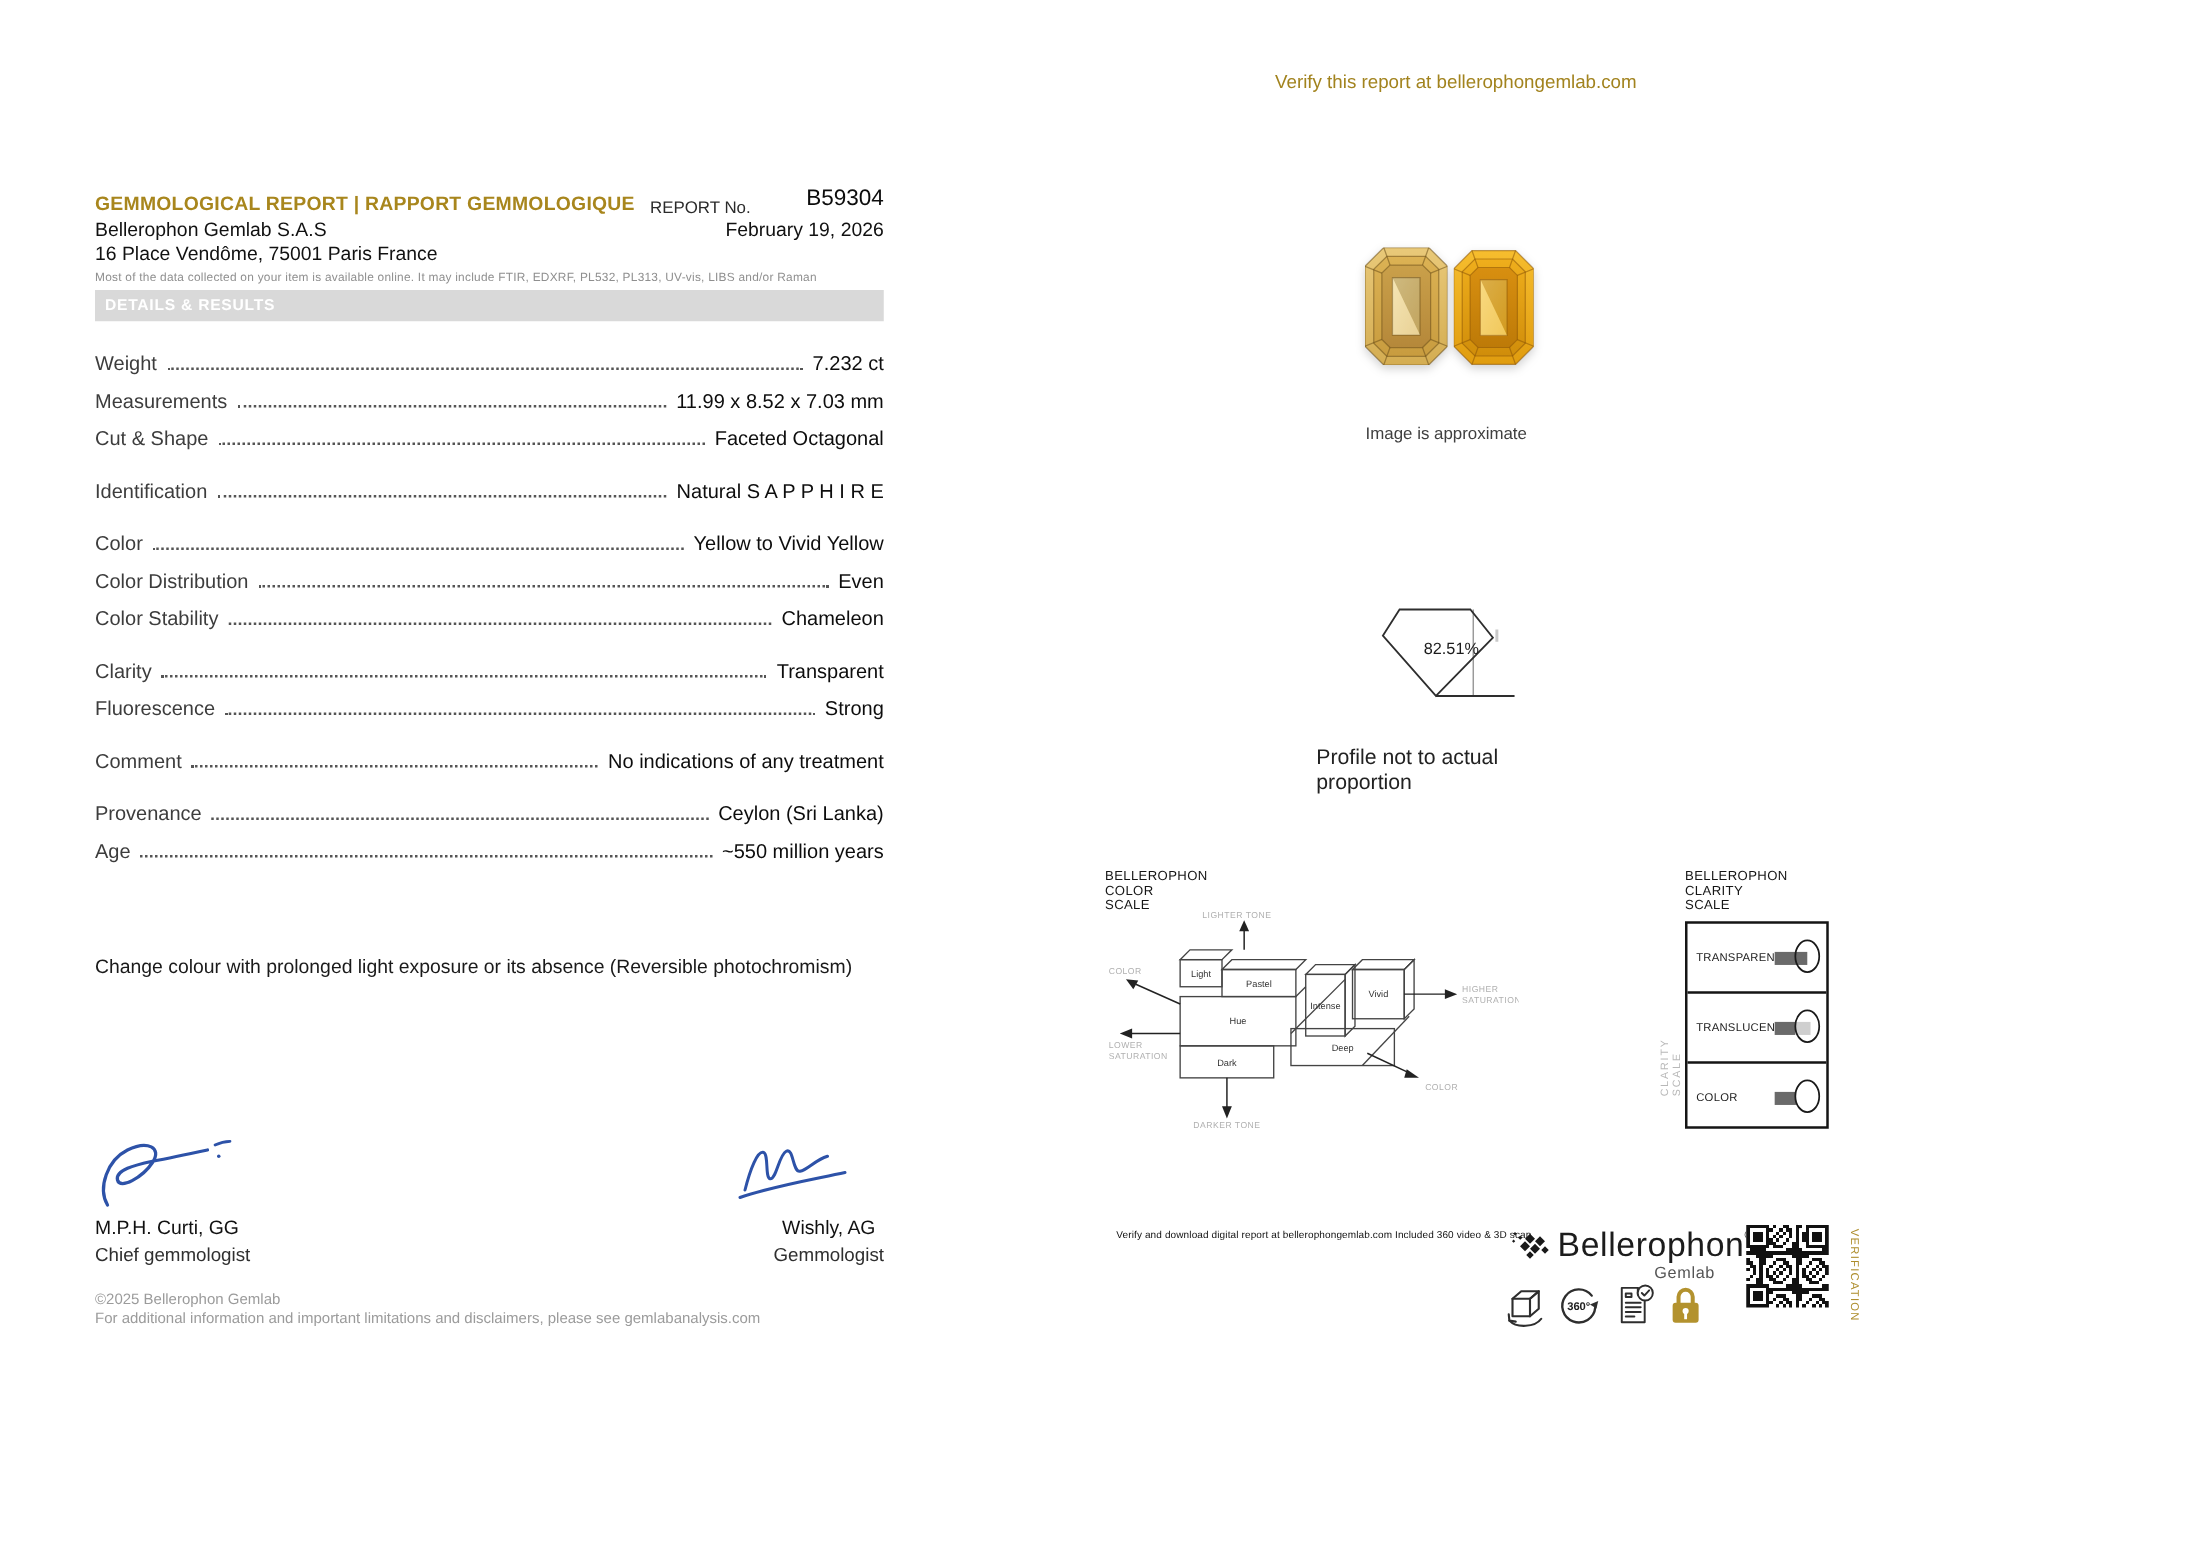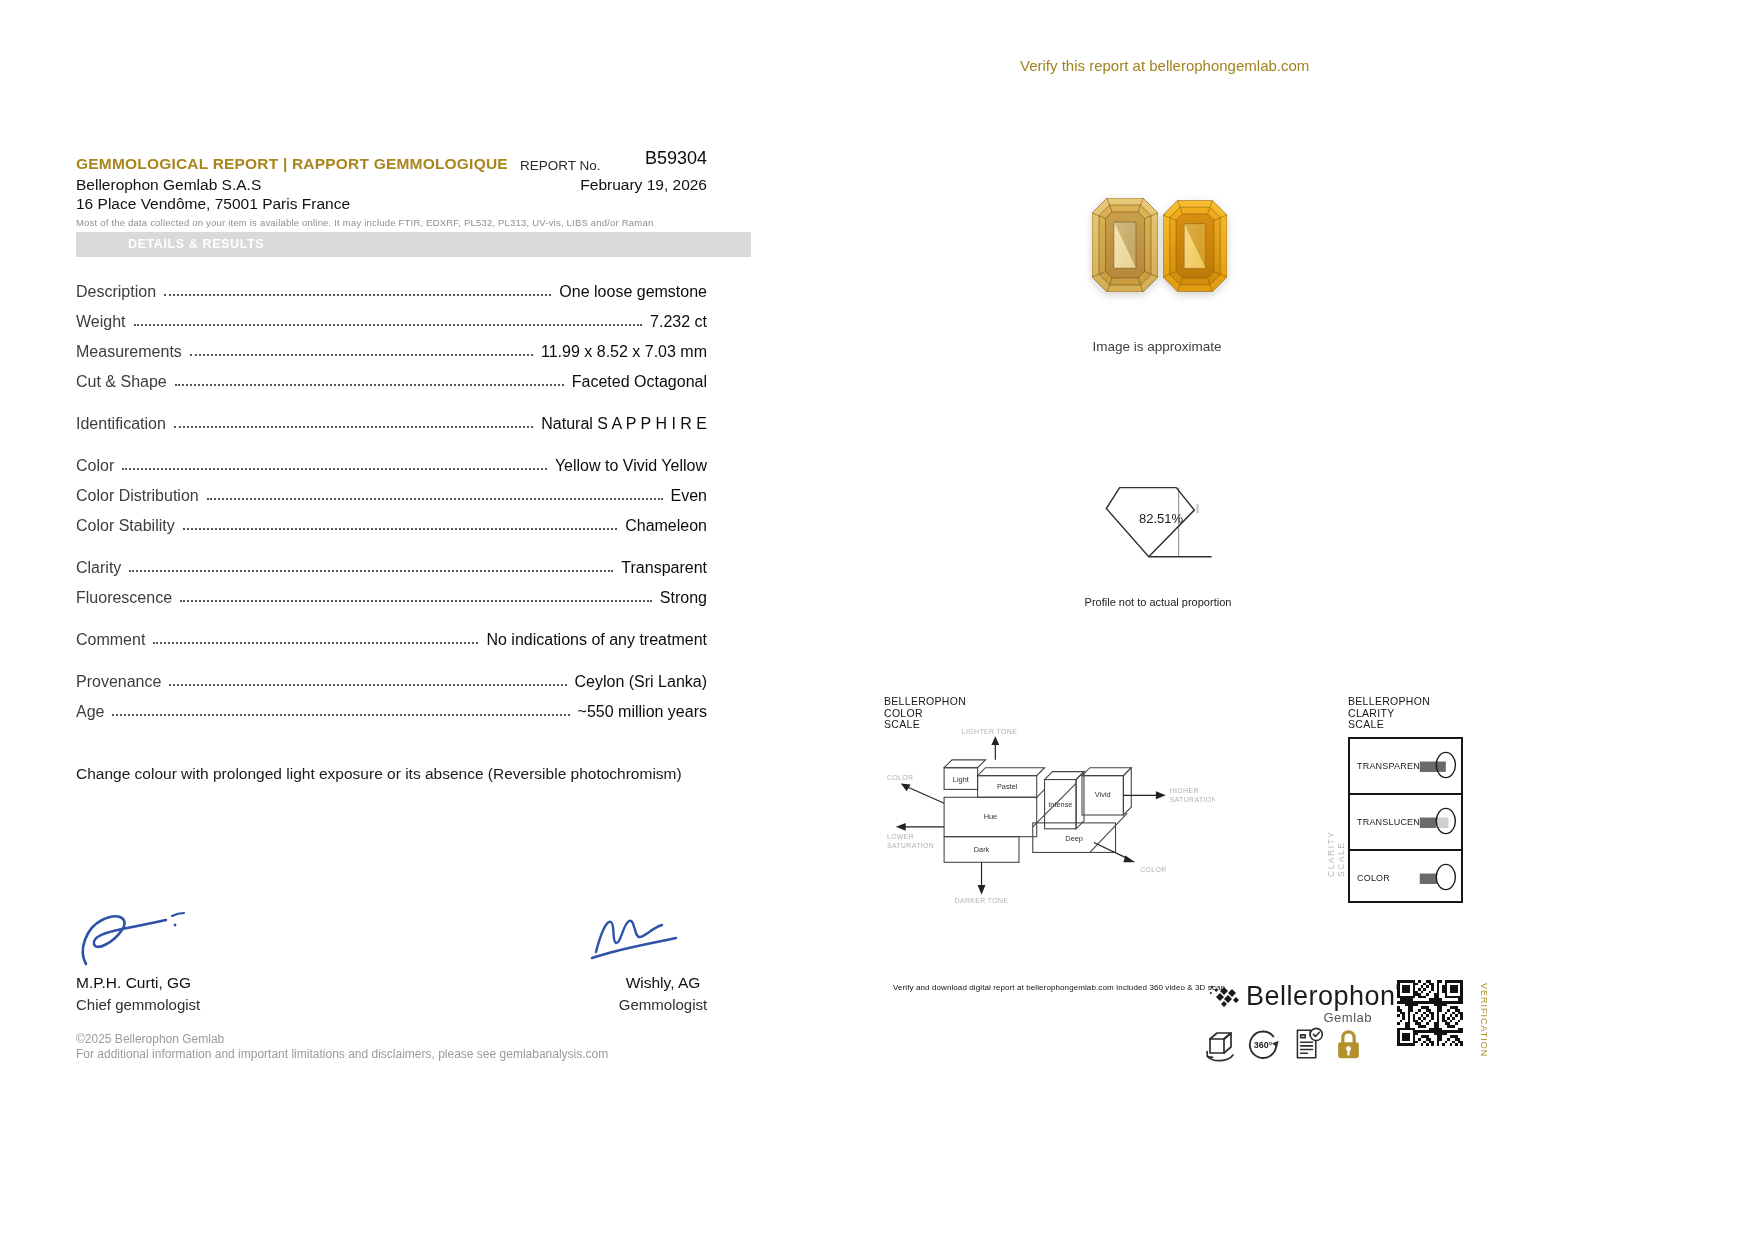--- a/index.html
+++ b/index.html
@@ -9,40 +9,40 @@
   
   .verify-top{left:1020px;top:57px;font-size:15px;color:#a2831e;}
   
   .report-title{left:76px;top:155px;font-size:15.5px;font-weight:bold;color:#a8861d;letter-spacing:.2px;}
   .report-no-label{left:520px;top:158px;font-size:13.5px;color:#2b2b2b;}
   .report-no{right:1048px;top:148px;font-size:18px;color:#0c0c0c;}
   .company{left:76px;top:176px;font-size:15.5px;color:#111;}
   .report-date{right:1048px;top:176px;font-size:15.5px;color:#111;}
   .address{left:76px;top:195px;font-size:15.5px;color:#111;}
   .data-note{left:76px;top:217px;font-size:9.5px;color:#8f8f8f;letter-spacing:.2px;}
-  .banner{left:76px;top:232px;width:631px;height:25px;background:#d9d9d9;padding-left:44px;}
+  .banner{left:76px;top:232px;width:631px;height:25px;background:#d9d9d9;}
   .banner span{display:block;padding:5px 0 0 8px;color:#fff;font-weight:bold;font-size:12.5px;letter-spacing:.6px;}
   
   .rows{left:76px;top:271px;width:631px;}
   .row{display:flex;align-items:flex-end;height:30px;}
   .row .lbl{font-size:16px;color:#3d3d3d;white-space:nowrap;}
   .row .dots{flex:1;border-bottom:2px dotted #555;margin:0 8px 5px 8px;min-width:20px;}
   .row .val{font-size:16px;color:#0d0d0d;white-space:nowrap;}
   .gap{margin-top:12px;}
   .notes{left:76px;top:762px;width:690px;font-size:15.5px;color:#1a1a1a;line-height:23.5px;}
   
   .sig-svg{stroke:#2d52a8;fill:none;stroke-linecap:round;stroke-linejoin:round;}
   .sig-name{font-size:15.5px;color:#101010;}
   .sig-title{font-size:15px;color:#2f2f2f;margin-top:4px;}
   .sig-left-text{left:76px;top:974px;}
   .sig-right-text{left:588px;top:974px;width:150px;text-align:center;}
   .foot{left:76px;top:1032px;width:631px;text-align:left;color:#9b9b9b;font-size:12px;line-height:14.5px;}
   
   .gem-caption{left:1057px;top:339px;width:200px;text-align:center;font-size:13.5px;color:#404040;}
-  .profile-caption{left:1053px;top:596px;width:210px;text-align:center;font-size:11px;color:#222;}
+  .profile-caption{left:1053px;top:596px;width:210px;text-align:left;font-size:17px;color:#222;}
   .profile-pct{left:1139px;top:511px;font-size:13px;color:#1c1c1c;}
   .scale-title{font-size:10.5px;color:#151515;line-height:11.5px;letter-spacing:.3px;}
   .color-scale-title{left:884px;top:696px;}
   .clarity-scale-title{left:1348px;top:696px;}
   .clarity-box{left:1348px;top:737px;width:115px;height:166px;border:2px solid #151515;box-sizing:border-box;}
   .clarity-row{position:relative;height:54px;border-top:2px solid #151515;}
   .clarity-row:first-child{border-top:none;}
   .clarity-row .clabel{position:absolute;left:7px;top:22px;font-size:9px;letter-spacing:.2px;color:#1c1c1c;}
   .clarity-row svg{position:absolute;right:3px;top:11px;}
   .clarity-side{left:1326px;top:793px;height:84px;writing-mode:vertical-rl;transform:rotate(180deg);
@@ -69,25 +69,20 @@
   <div class="abs report-no">B59304</div>
   <div class="abs company">Bellerophon Gemlab S.A.S</div>
   <div class="abs report-date">February 19, 2026</div>
   <div class="abs address">16 Place Vendôme, 75001 Paris France</div>
   <div class="abs data-note">Most of the data collected on your item is available online. It may include FTIR, EDXRF, PL532, PL313, UV-vis, LIBS and/or Raman</div>
   <div class="abs banner">
     <span>DETAILS &amp; RESULTS</span>
   </div>
 
   <div class="abs rows">
-    <div class="row">
-        <span class="lbl">Description</span>
-        <span class="dots"></span>
-        <span class="val">One loose gemstone</span>
-      </div>
     <div class="row">
         <span class="lbl">Weight</span>
         <span class="dots"></span>
         <span class="val">7.232 ct</span>
       </div>
     <div class="row">
         <span class="lbl">Measurements</span>
         <span class="dots"></span>
         <span class="val">11.99 x 8.52 x 7.03 mm</span>
       </div>

